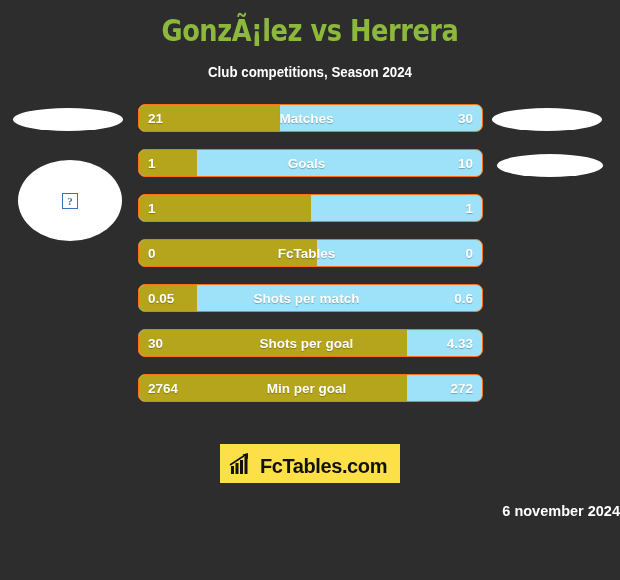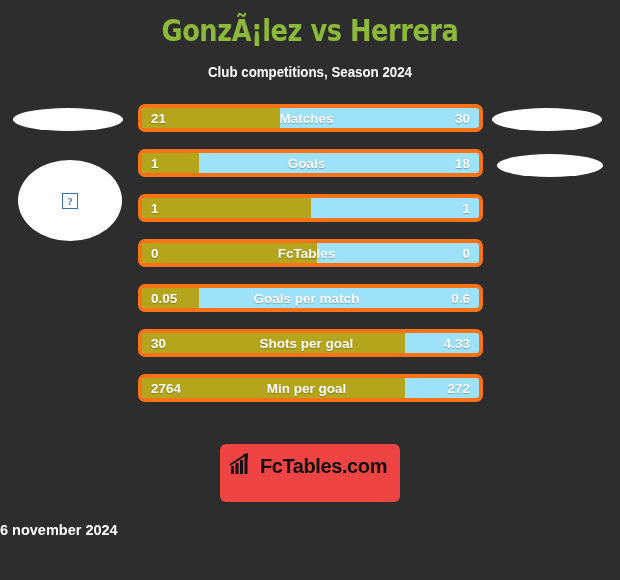--- a/index.html
+++ b/index.html
@@ -94,21 +94,21 @@
   .bars {
     position: absolute;
     left: 138px;
     top: 0px;
     width: 345px;
   }
   .bar-row {
     position: relative;
     height: 28px;
     margin-bottom: 17px;
-    border: 4px solid #f97316;
+    border: 1px solid #f97316;
     border-radius: 7px;
     box-sizing: border-box;
     overflow: hidden;
     background: #9de2f8;
     display: flex;
     align-items: center;
   }
   .bar-fill {
     position: absolute;
     left: 0;
@@ -142,44 +142,43 @@
 
   .footer {
     position: absolute;
     left: 0;
     right: 0;
     top: 444px;
     text-align: center;
   }
   .logo-box {
     display: inline-block;
-    background: #ef4444;
-    padding: 9px 22px 23px 18px;
+    background: #fde047;
+    padding: 9px 22px 4px 18px;
     width: 180px;
     box-sizing: border-box;
-    border-radius: 6px;
   }
   .logo-inner {
     display: flex;
     align-items: center;
     justify-content: center;
     gap: 5px;
   }
   .logo-text {
     color: #111111;
     font-size: 20px;
     font-weight: bold;
     letter-spacing: -0.4px;
   }
   .date {
     margin-top: 20px;
     color: #ffffff;
     font-size: 14.5px;
     font-weight: bold;
-    text-align: left;
+    text-align: right;
   }
 </style>
 </head>
 <body>
 
 <div class="page">
 
   <div class="title">GonzÃ¡lez vs Herrera</div>
   <div class="subtitle">Club competitions, Season 2024</div>
 
@@ -196,37 +195,37 @@
         <div class="bar-row">
           <div class="bar-fill" style="width: 41%; background: rgb(181, 165, 28);"></div>
           <span class="bar-home">21</span>
           <span class="bar-label">Matches</span>
           <span class="bar-away">30</span>
         </div>
         <div class="bar-row">
           <div class="bar-fill" style="width: 17%; background: rgb(181, 165, 28);"></div>
           <span class="bar-home">1</span>
           <span class="bar-label">Goals</span>
-          <span class="bar-away">18</span>
+          <span class="bar-away">10</span>
         </div>
         <div class="bar-row">
           <div class="bar-fill" style="width: 50%; background: rgb(181, 165, 28);"></div>
           <span class="bar-home">1</span>
           <span class="bar-away">1</span>
         </div>
         <div class="bar-row">
           <div class="bar-fill" style="width: 52%; background: rgb(181, 165, 28);"></div>
           <span class="bar-home">0</span>
           <span class="bar-label">FcTables</span>
           <span class="bar-away">0</span>
         </div>
         <div class="bar-row">
           <div class="bar-fill" style="width: 17%; background: rgb(181, 165, 28);"></div>
           <span class="bar-home">0.05</span>
-          <span class="bar-label">Goals per match</span>
+          <span class="bar-label">Shots per match</span>
           <span class="bar-away">0.6</span>
         </div>
         <div class="bar-row">
           <div class="bar-fill" style="width: 78%; background: rgb(181, 165, 28);"></div>
           <span class="bar-home">30</span>
           <span class="bar-label">Shots per goal</span>
           <span class="bar-away">4.33</span>
         </div>
         <div class="bar-row">
           <div class="bar-fill" style="width: 78%; background: rgb(181, 165, 28);"></div>

